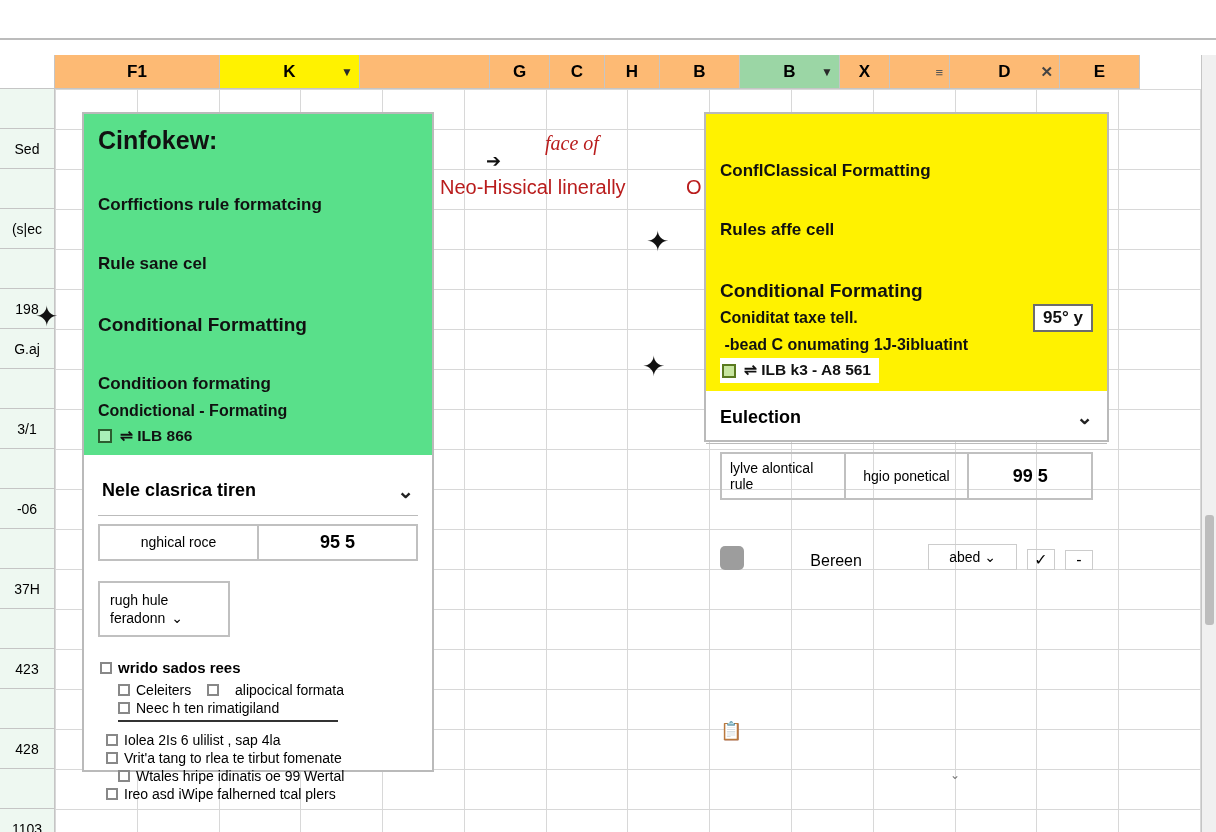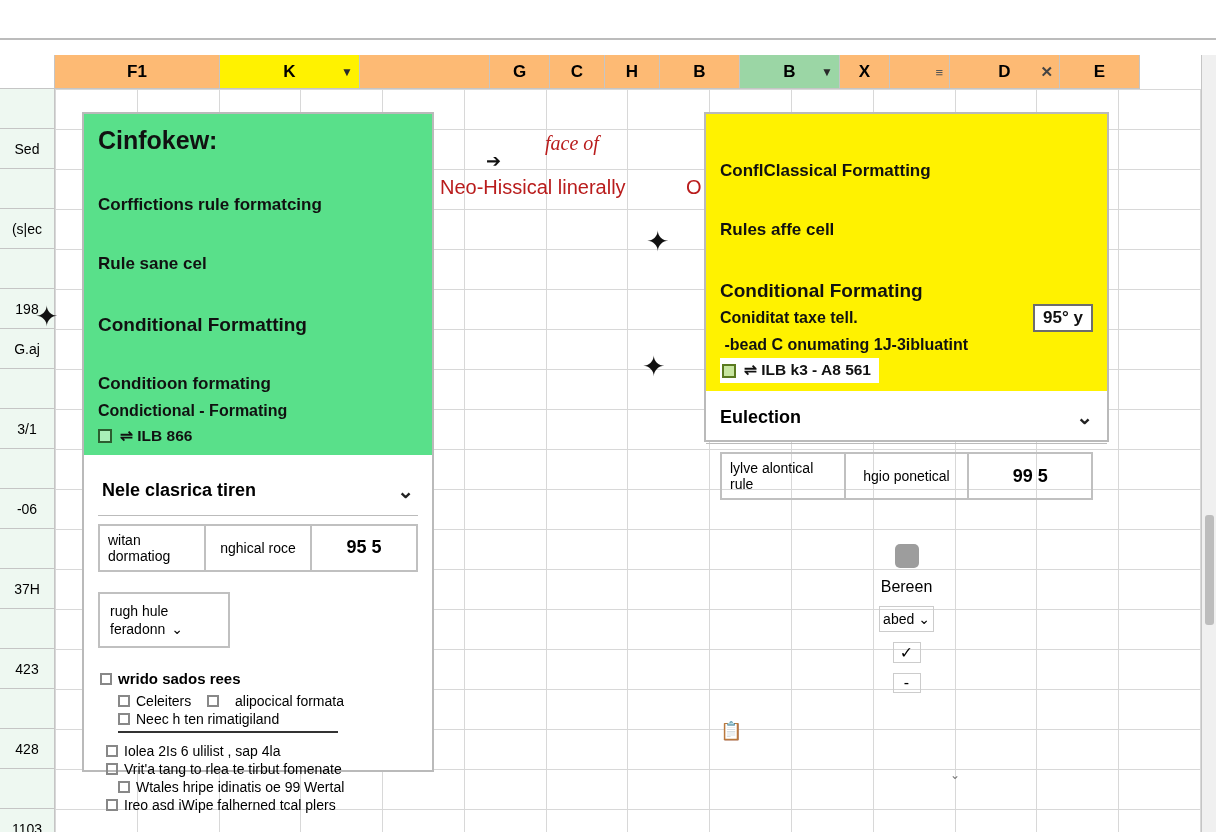--- a/index.html
+++ b/index.html
@@ -157,27 +157,27 @@
   }
   .ruleset .rs-sub {
     display:flex; align-items:center; gap:6px; margin:2px 0 2px 18px; font-size:14px;
   }
   .rs-hr { border-bottom:2px solid #333; margin: 4px 0 10px 18px; width:220px;}
   .chk { width:12px;height:12px;border:2px solid #888;display:inline-block;}
 
   
   .panel2 .iconline .eq {border-color:#6a5a00;background:#fff;}
   .p2-row {
-    display:flex; align-items:center; gap:10px; padding:10px 14px 14px 14px;flex-direction:column;
+    display:flex; align-items:flex-end; gap:10px; padding:10px 14px 14px 14px;
   }
   .p2-row .handle {
     width:24px;height:24px;background:#9d9d9d;border-radius:5px;
   }
   .p2-row .txt { flex:1; text-align:center; font-size:16px; }
-  .p2-row .dd { border:1px solid #ccc; padding:4px 3px; font-size:14px; }
+  .p2-row .dd { border:1px solid #ccc; padding:4px 20px; font-size:14px; }
   .p2-row .mini { width:28px; border:1px solid #ccc; text-align:center;}
 
   
   .float-lbl {
     position:absolute;
     font-size:20px;
     color:#b91c1c;
   }
 
   .cursor-icon {
@@ -572,21 +572,20 @@
       <span>⇌ ILB 866</span>
     </div>
   </div>
 
   <div class="panel-body">
     <div class="sel-row">
       <span>Nele clasrica tiren</span>
       <span class="chev">⌄</span>
     </div>
     <div class="triple">
-      <div class="cell">witan dormatiog</div>
       <div class="cell">nghical roce</div>
       <div class="cell bold">95 5</div>
     </div>
 
     <div class="smallbox">
       <div>rugh hule</div>
       <div style="display:flex;align-items:flex-start;gap:6px;">
         <span>feradonn</span>
         <span>⌄</span>
       </div>

